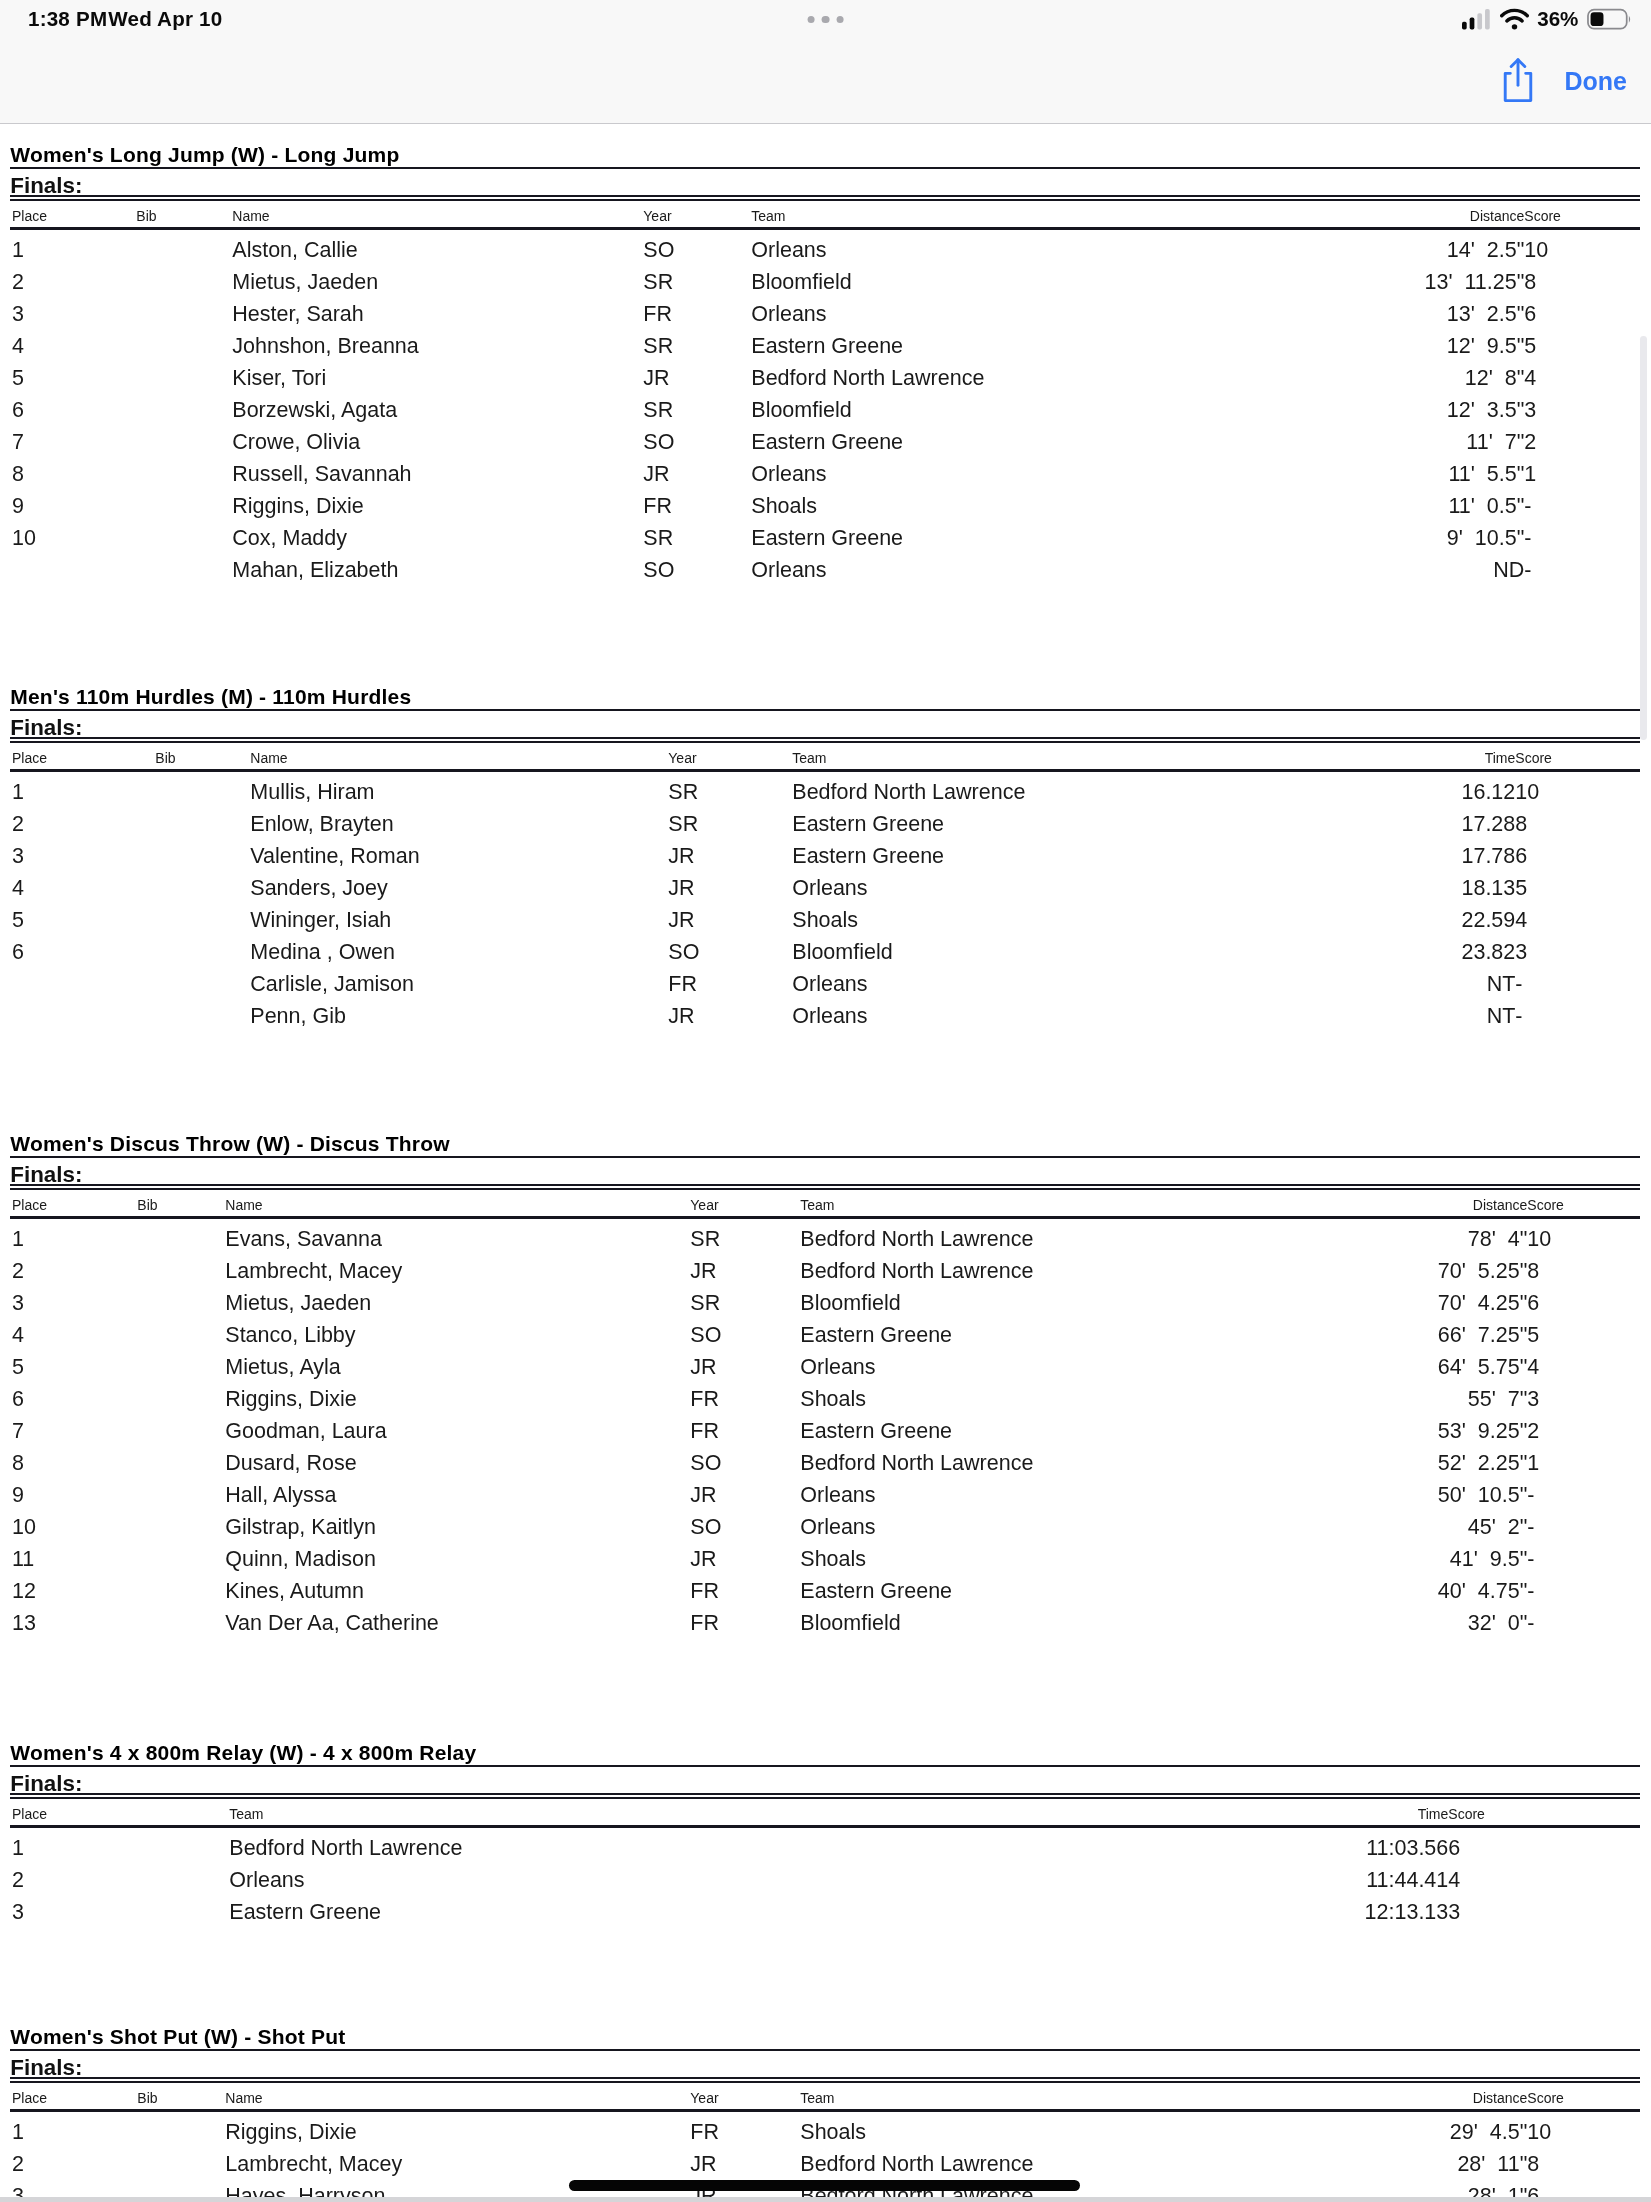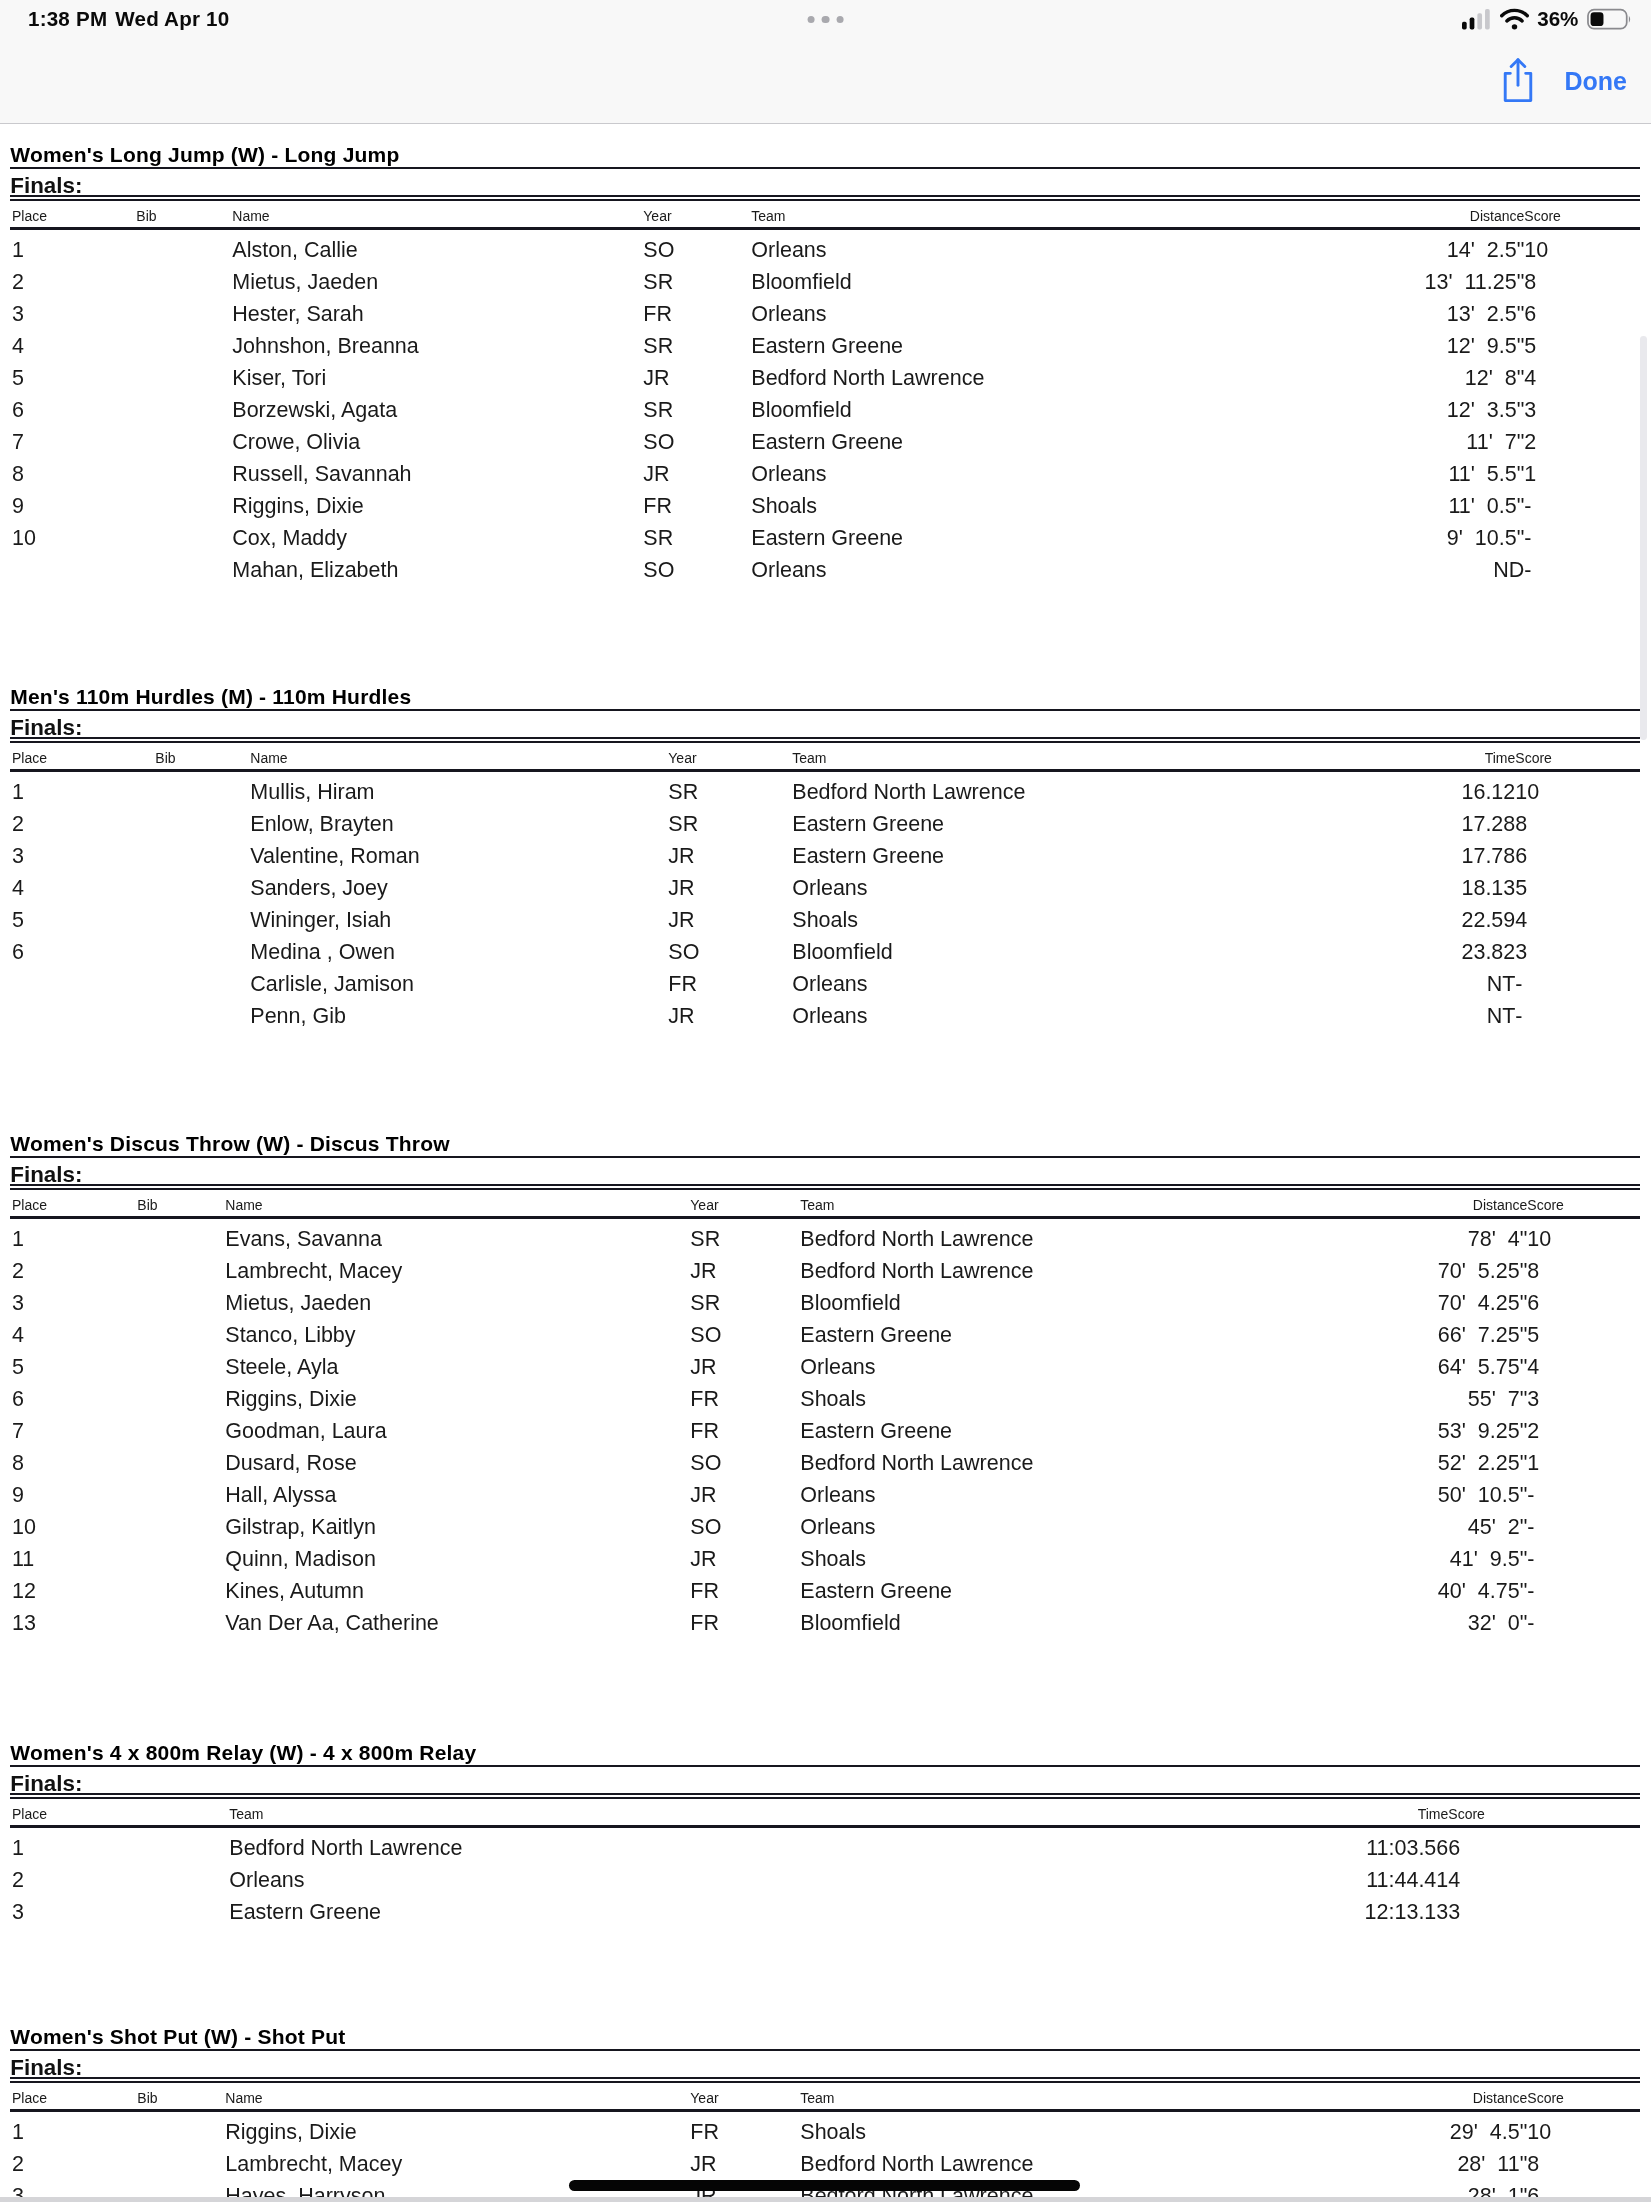--- a/index.html
+++ b/index.html
@@ -4,21 +4,21 @@
 <style>
   html,body{margin:0;padding:0;background:#ffffff;}
   .screen{
     position:relative;width:1651px;height:2203px;overflow:hidden;
     background:#ffffff;font-family:"Liberation Sans","DejaVu Sans",sans-serif;
   }
   
   .chrome{position:absolute;left:0;top:0;width:1651px;height:124px;background:#f8f8f8;border-bottom:1.7px solid #c9c9cd;box-sizing:border-box;}
   .statusbar{position:absolute;left:0;top:0;width:100%;height:41px;}
   .status-left{position:absolute;left:28px;top:6.9px;font-size:20.6px;font-weight:600;color:#0a0a0a;letter-spacing:0.2px;}
-  .status-left .date{margin-left:8px;}
+  .status-left .date{margin-left:1px;}
   .status-dots{position:absolute;left:50%;top:15.5px;transform:translateX(-50%);display:flex;gap:6.9px;}
   .status-dots i{width:7.7px;height:7.7px;border-radius:50%;background:#a9a9ae;display:block;}
   .status-right{position:absolute;right:19px;top:6.9px;display:flex;align-items:center;gap:8.6px;}
   .pct{font-size:20.6px;font-weight:600;color:#0a0a0a;}
   
   .navbar{position:absolute;left:0;top:41px;width:100%;height:81px;}
   .nav-left{position:absolute;left:31px;top:19px;display:flex;align-items:center;gap:22.4px;}
   .nav-title{font-size:25px;font-weight:700;color:#111;letter-spacing:0.2px;}
   .chev-circle{width:29px;height:29px;border-radius:50%;background:#e4e4e9;display:flex;align-items:center;justify-content:center;margin-left:8.6px;}
   .nav-right{position:absolute;right:24px;top:17px;display:flex;align-items:center;gap:29px;}
@@ -372,21 +372,21 @@
             <div class="cell bib"></div>
             <div class="cell name">Stanco, Libby</div>
             <div class="cell year">SO</div>
             <div class="cell team">Eastern Greene</div>
             <div class="cell result">66'  7.25"</div>
             <div class="cell score">5</div>
           </div>
           <div class="row grid">
             <div class="cell place">5</div>
             <div class="cell bib"></div>
-            <div class="cell name">Steele, Ayla</div>
+            <div class="cell name">Mietus, Ayla</div>
             <div class="cell year">JR</div>
             <div class="cell team">Orleans</div>
             <div class="cell result">64'  5.75"</div>
             <div class="cell score">4</div>
           </div>
           <div class="row grid">
             <div class="cell place">6</div>
             <div class="cell bib"></div>
             <div class="cell name">Riggins, Dixie</div>
             <div class="cell year">FR</div>

